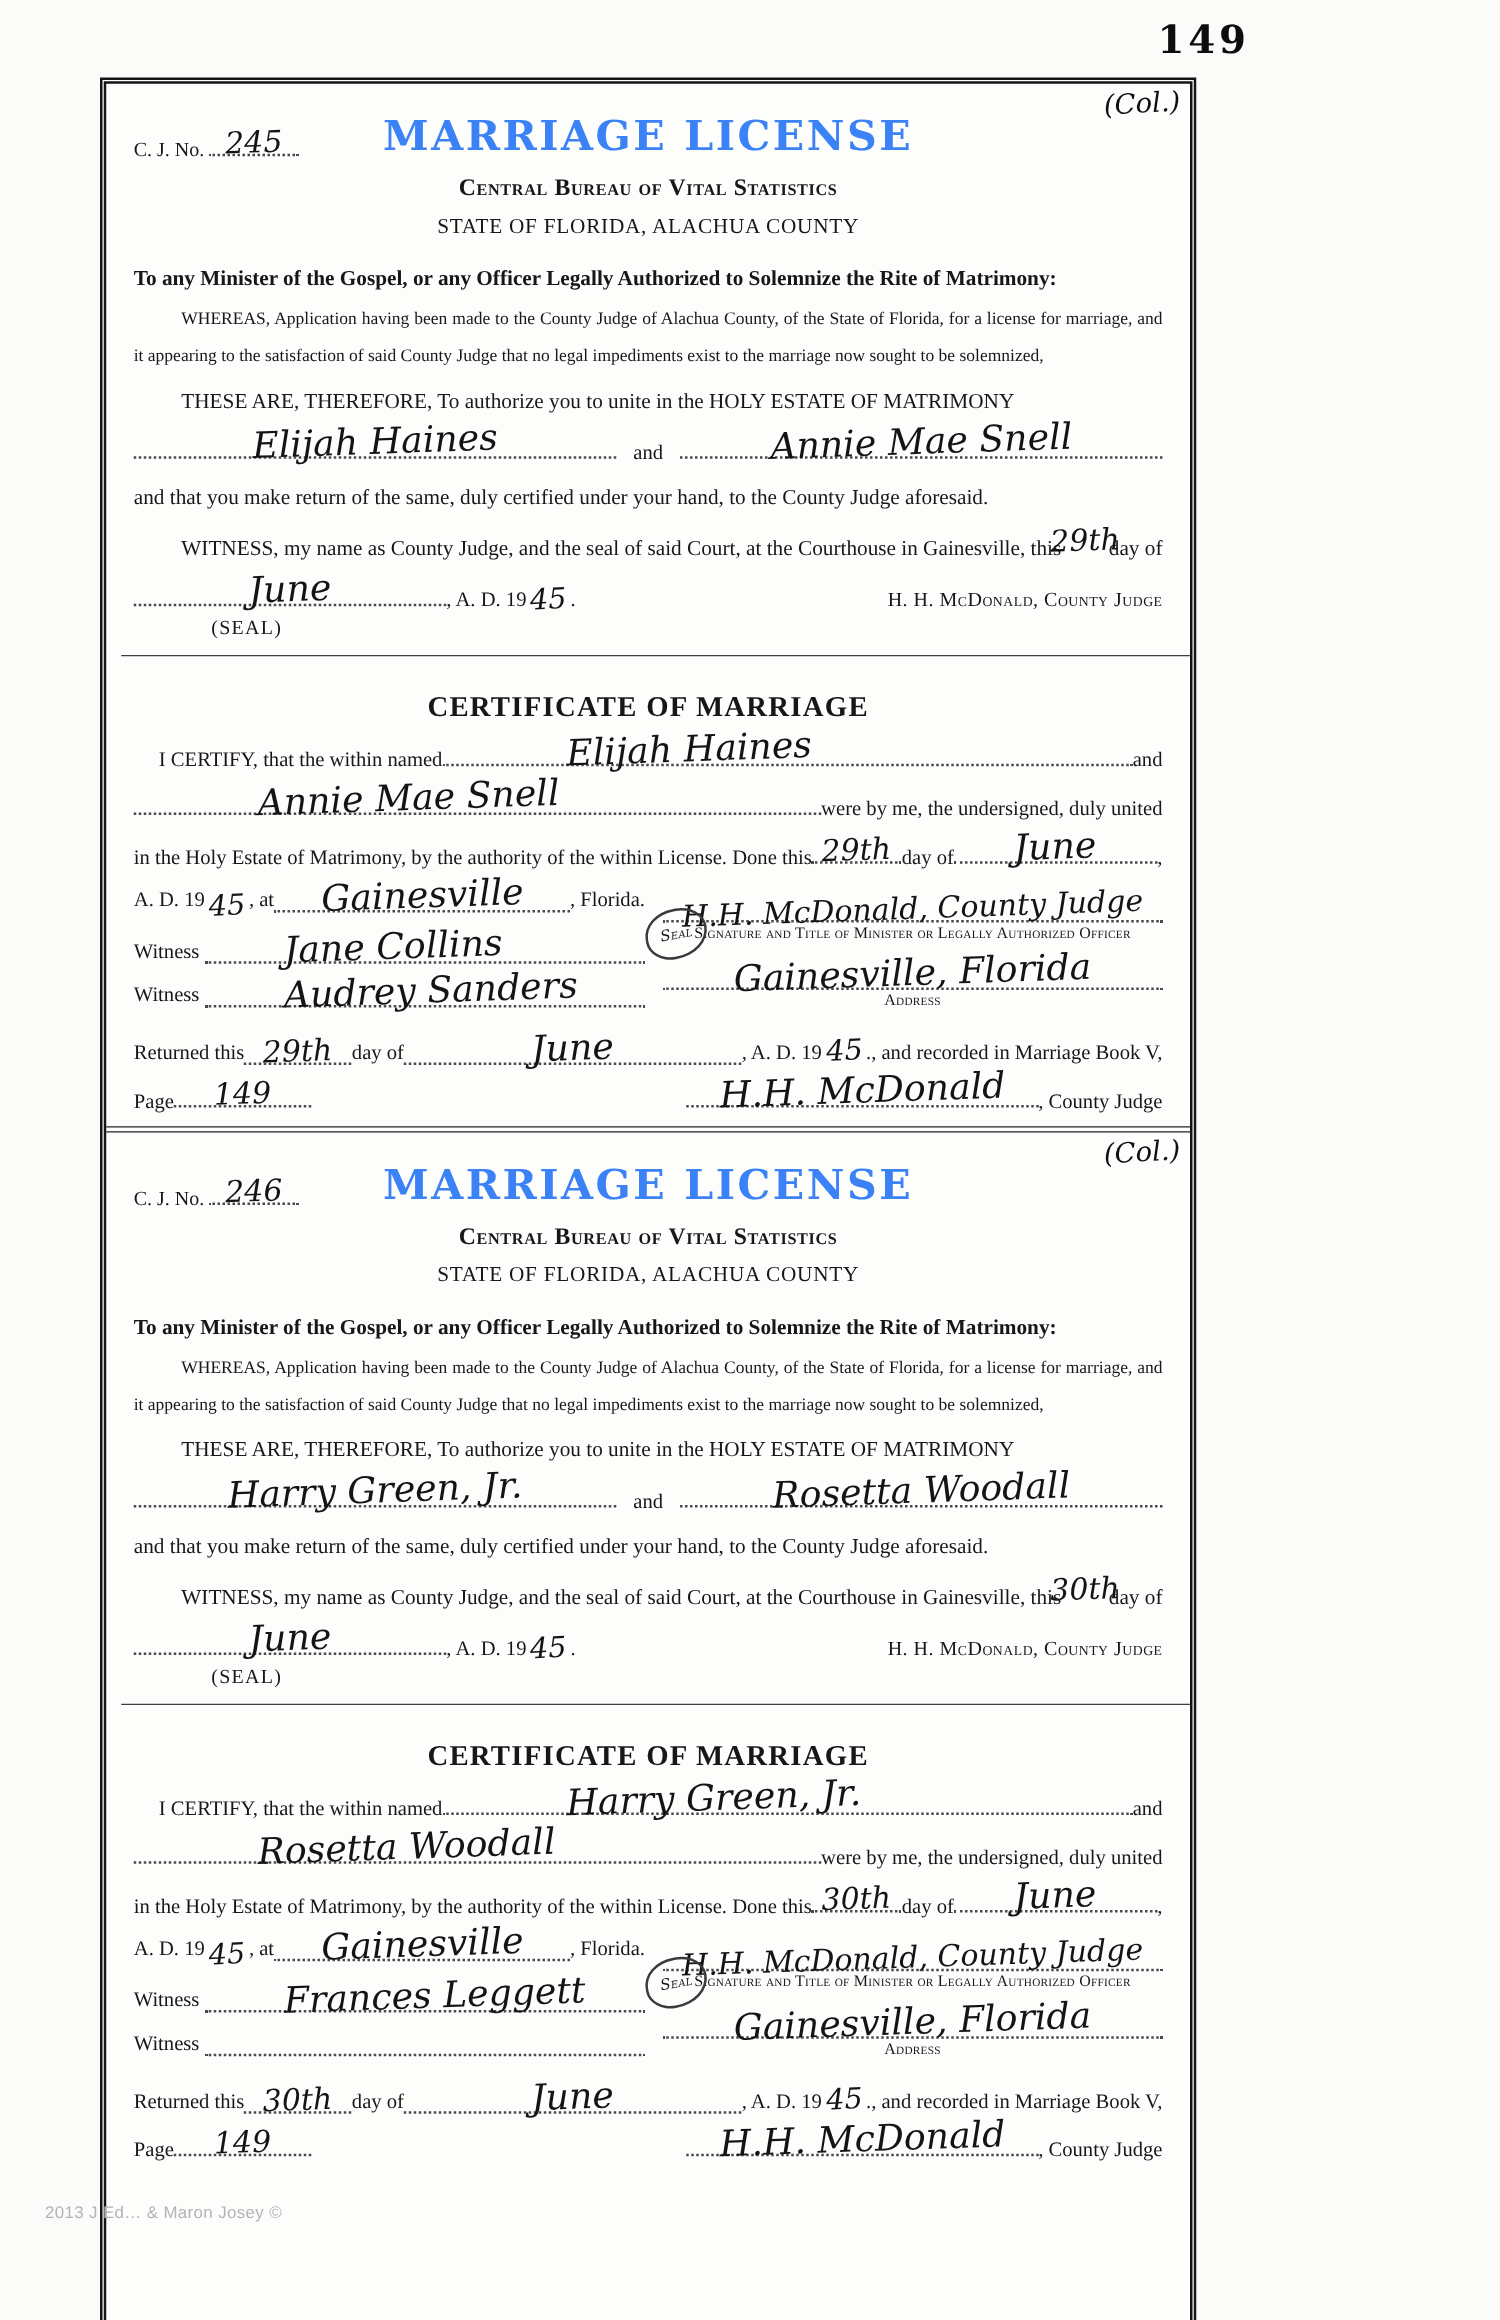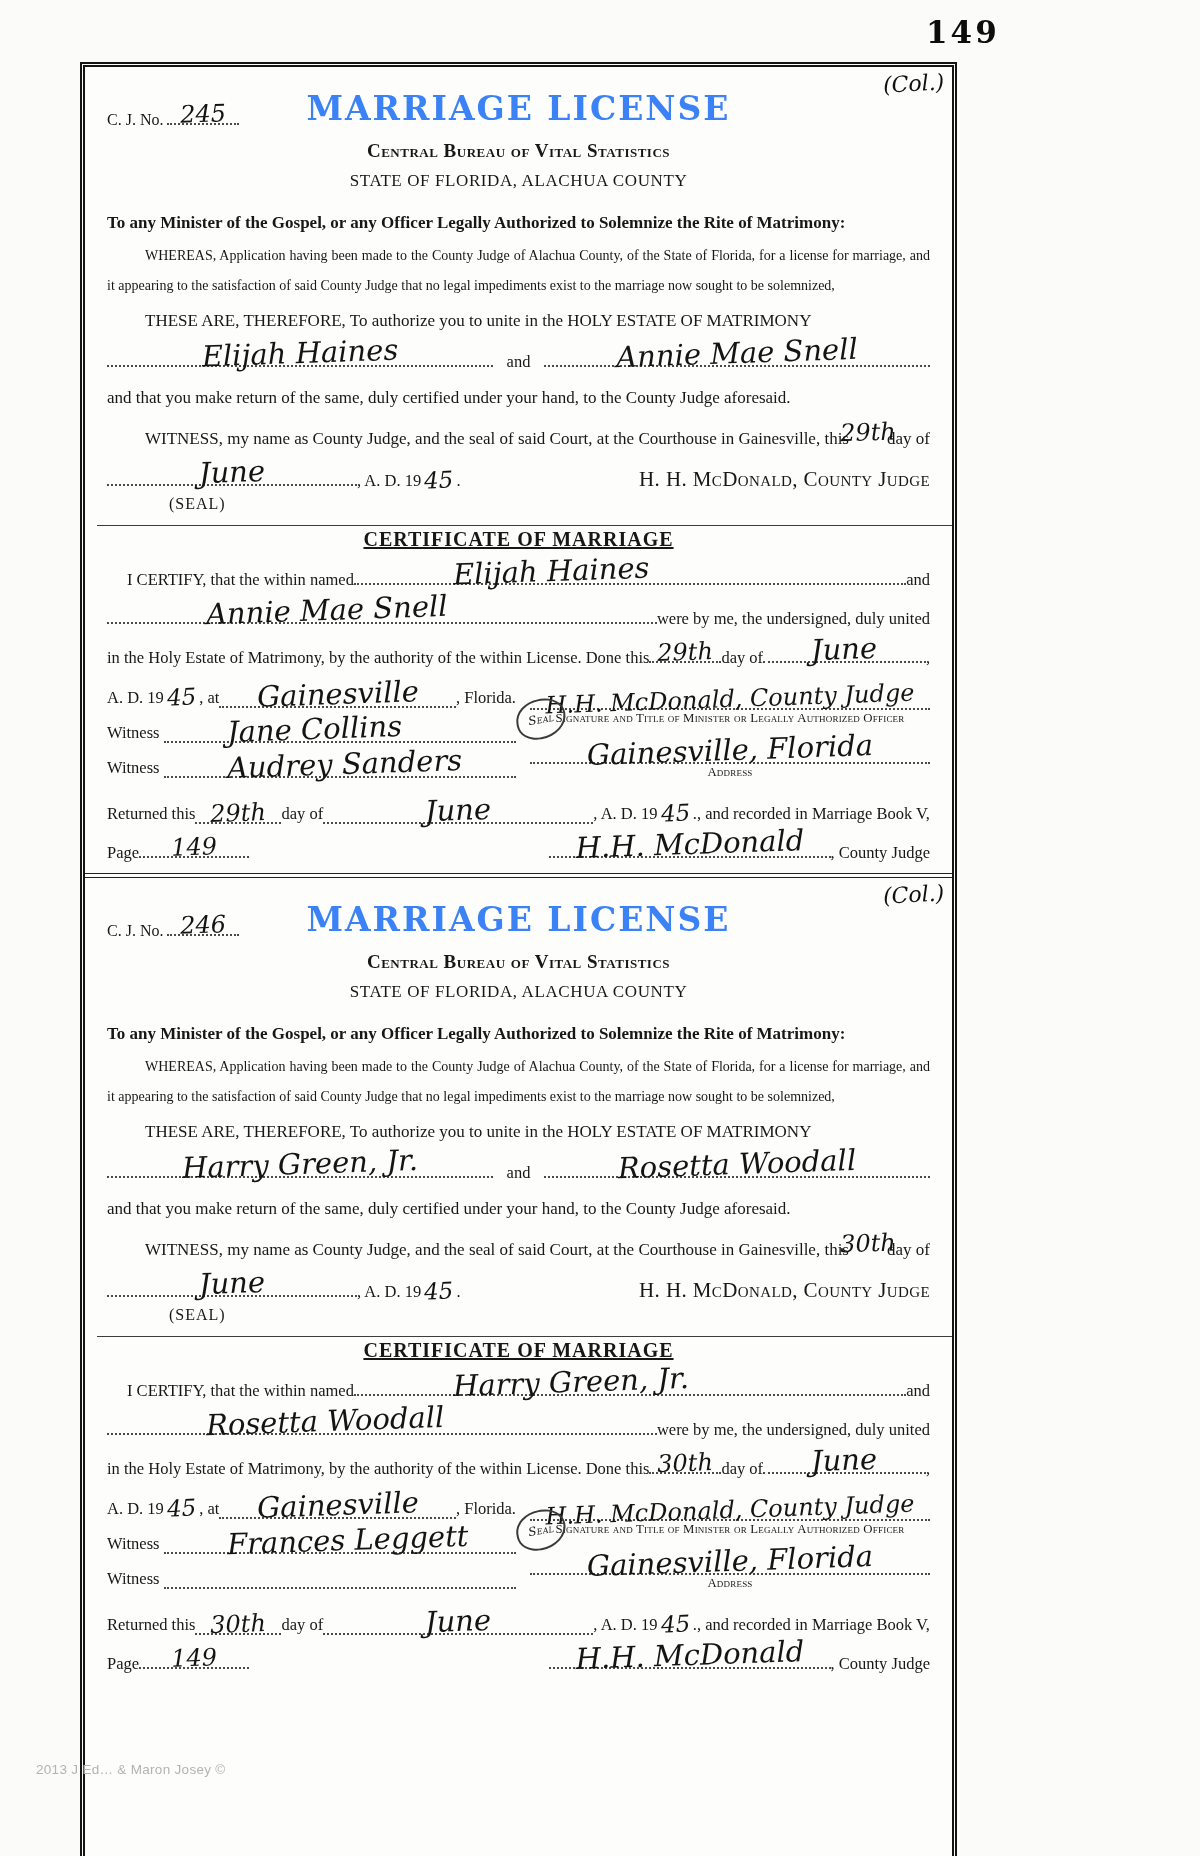--- a/index.html
+++ b/index.html
@@ -52,29 +52,29 @@
   .hw-md{font-size:24px;}
   .hw-inline{
     font-family:"DejaVu Serif", serif;font-style:italic;color:#141414;
     font-size:23px;position:relative;top:2px;margin:0 3px;display:inline-block;transform:rotate(-3deg);
   }
   .names-row{margin-top:16px;}
   .names-row .and-word{padding:0 14px;}
   .return-clause{margin-top:16px;font-size:17px;}
   .witness-clause{margin-top:16px;text-indent:38px;font-size:17px;}
   .ad-row{margin-top:16px;}
-  .printed-judge{font-variant:small-caps;font-size:21px;letter-spacing:.4px;}
+  .printed-judge{font-variant:small-caps;font-size:16px;letter-spacing:.4px;}
   .seal-word{margin-top:3px;padding-left:62px;font-size:16px;letter-spacing:1px;}
   .rule{margin:12px -22px 0 -10px;border-top:1.5px solid #3d3d3d;}
-  .cert-title{margin-top:2px;text-align:center;font-weight:bold;font-size:20px;letter-spacing:1px;text-decoration:underline;}
+  .cert-title{margin-top:28px;text-align:center;font-weight:bold;font-size:23px;letter-spacing:1px;}
   .certify-row{margin-top:14px;}
   .two-col{display:flex;margin-top:14px;}
   .left-col{flex:1;padding-right:14px;}
   .right-col{width:400px;position:relative;}
-  .lc-line{display:flex;align-items:flex-end;white-space:nowrap;margin-top:0;}
+  .lc-line{display:flex;align-items:flex-start;white-space:nowrap;margin-top:0;}
   .lc-line + .lc-line{margin-top:15px;}
   .sig-line{border-bottom:2px dotted #4a4a4a;height:22px;position:relative;margin-top:4px;}
   .sig-caption{
     font-variant:small-caps;font-size:12.8px;text-align:center;letter-spacing:.2px;
     position:relative;margin-top:1px;
   }
   .addr-line{border-bottom:2px dotted #4a4a4a;height:26px;position:relative;margin-top:10px;}
   .seal-scribble{
     position:absolute;left:-14px;top:-12px;width:46px;height:36px;
     border:2px solid #3a3a3a;border-radius:54% 46% 58% 44%;transform:rotate(-10deg);

